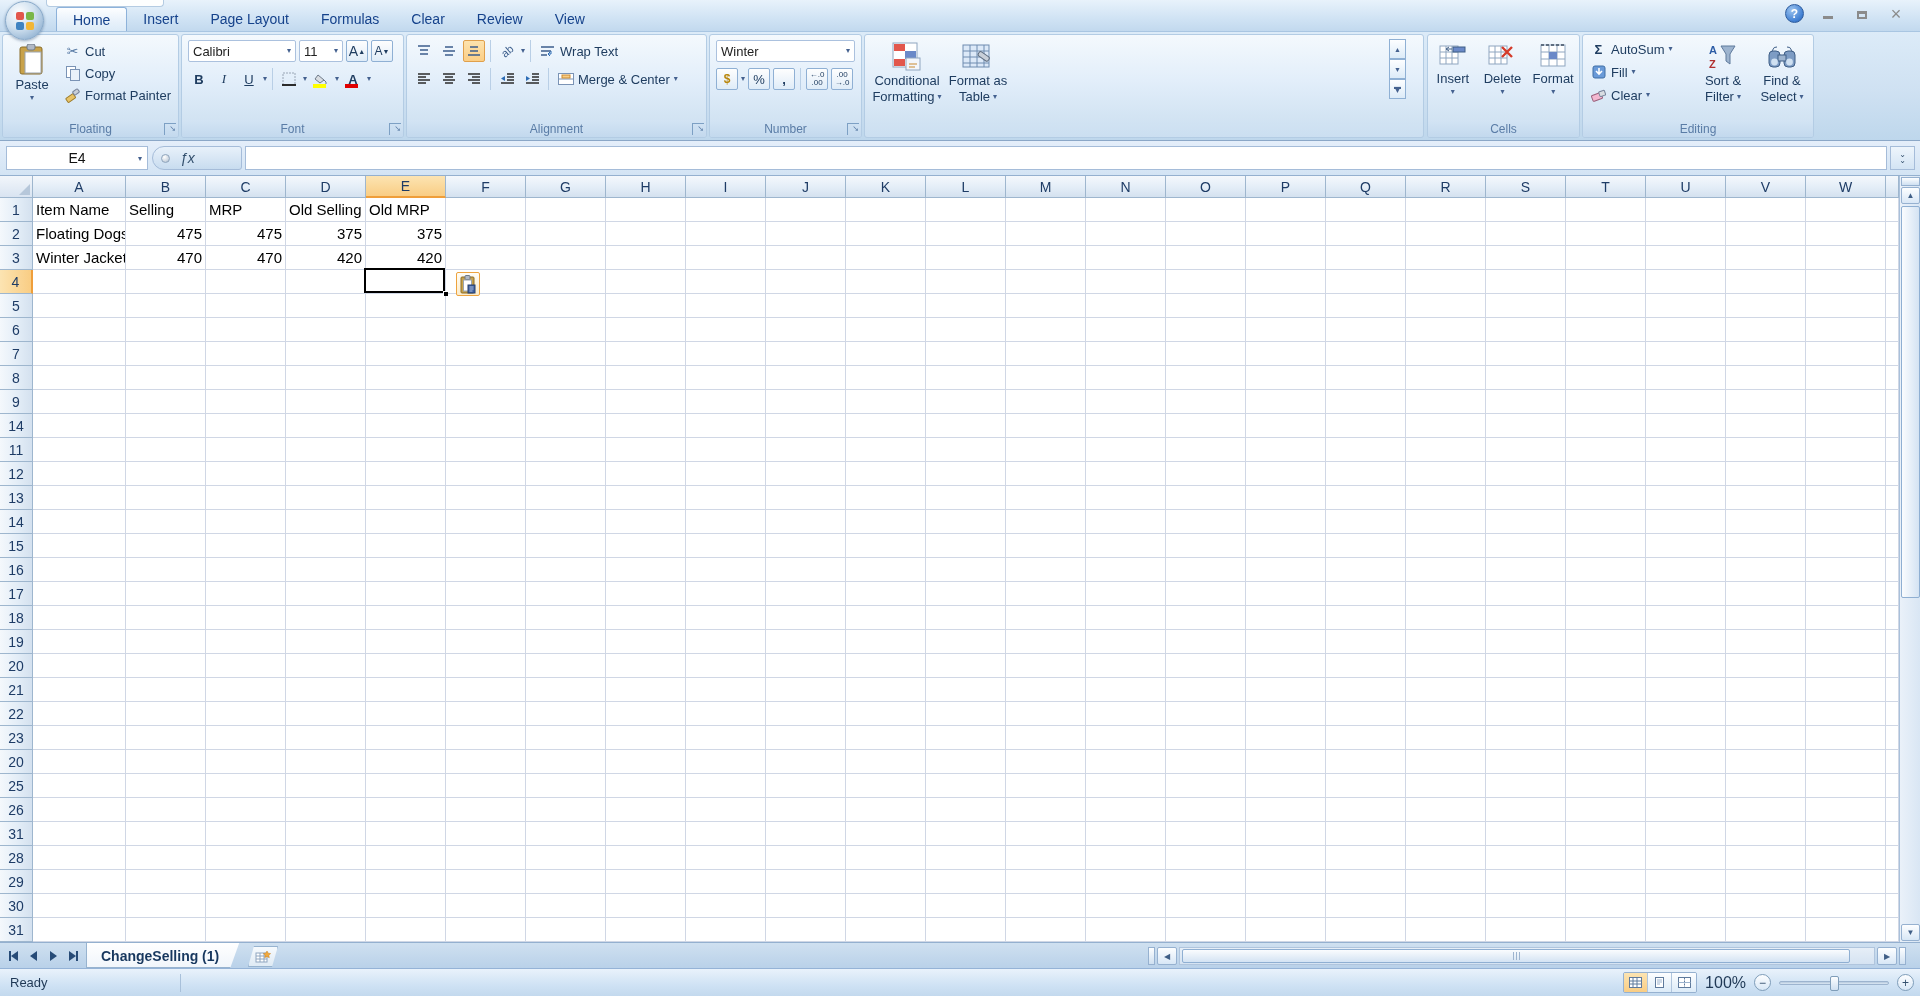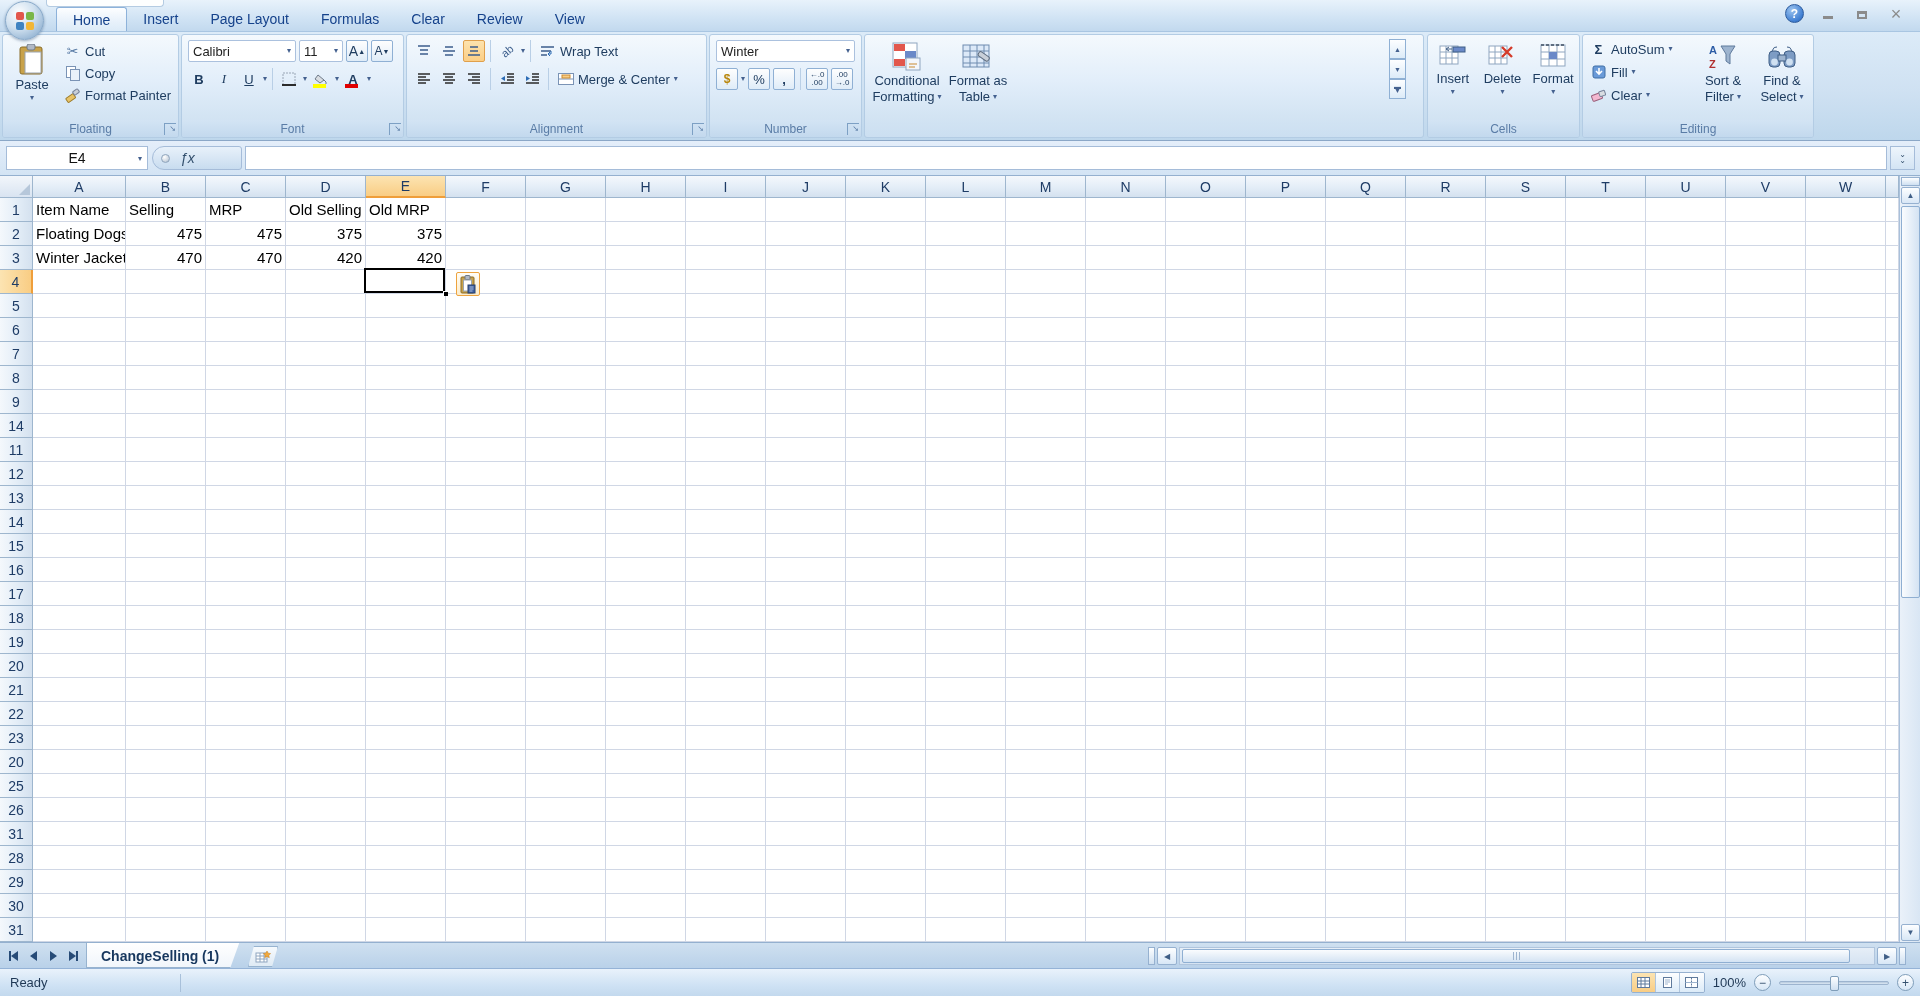--- a/index.html
+++ b/index.html
@@ -175,21 +175,21 @@
     background:linear-gradient(#e9f2fb,#cfe2f4 60%,#c3d9ee); border-top:1px solid #95b3d7;
     display:flex; align-items:center; font-size:13px; color:#1f3855; }
   #status-mode { padding-left:10px; width:180px; }
   .st-div { width:1px; height:18px; background:#a8c0da; }
   #st-right { position:absolute; right:6px; display:flex; align-items:center; gap:8px; }
   #viewbtns { display:flex; border:1px solid #96b1d0; border-radius:2px; overflow:hidden; }
   .vbtn { width:24px; height:19px; display:flex; align-items:center; justify-content:center;
     background:linear-gradient(#fdfeff,#dcebf8); border-right:1px solid #b0c5dd; }
   .vbtn:last-child { border-right:none; }
   .vbtn.active { background:linear-gradient(#fce4b2,#f9cd84); }
-  #zoom-label { font-size:13px; color:#1f3855; }
+  #zoom-label { font-size:16px; color:#1f3855; }
   .zbtn { width:17px; height:17px; border-radius:50%; border:1px solid #7f9db9;
     background:linear-gradient(#fdfeff,#d8e7f6); color:#33506e; font-size:12px; line-height:14px;
     display:flex; align-items:center; justify-content:center; }
   #zoom-track { width:110px; height:4px; background:linear-gradient(#b5c8dd,#dce8f4); border:1px solid #9db4cf;
     position:relative; border-radius:2px; }
   #zoom-thumb { position:absolute; left:50px; top:-6px; width:9px; height:15px;
     background:linear-gradient(#fdfeff,#cfe0f1); border:1px solid #7f9db9; border-radius:2px; }
 
   svg { display:block; }
 </style>

